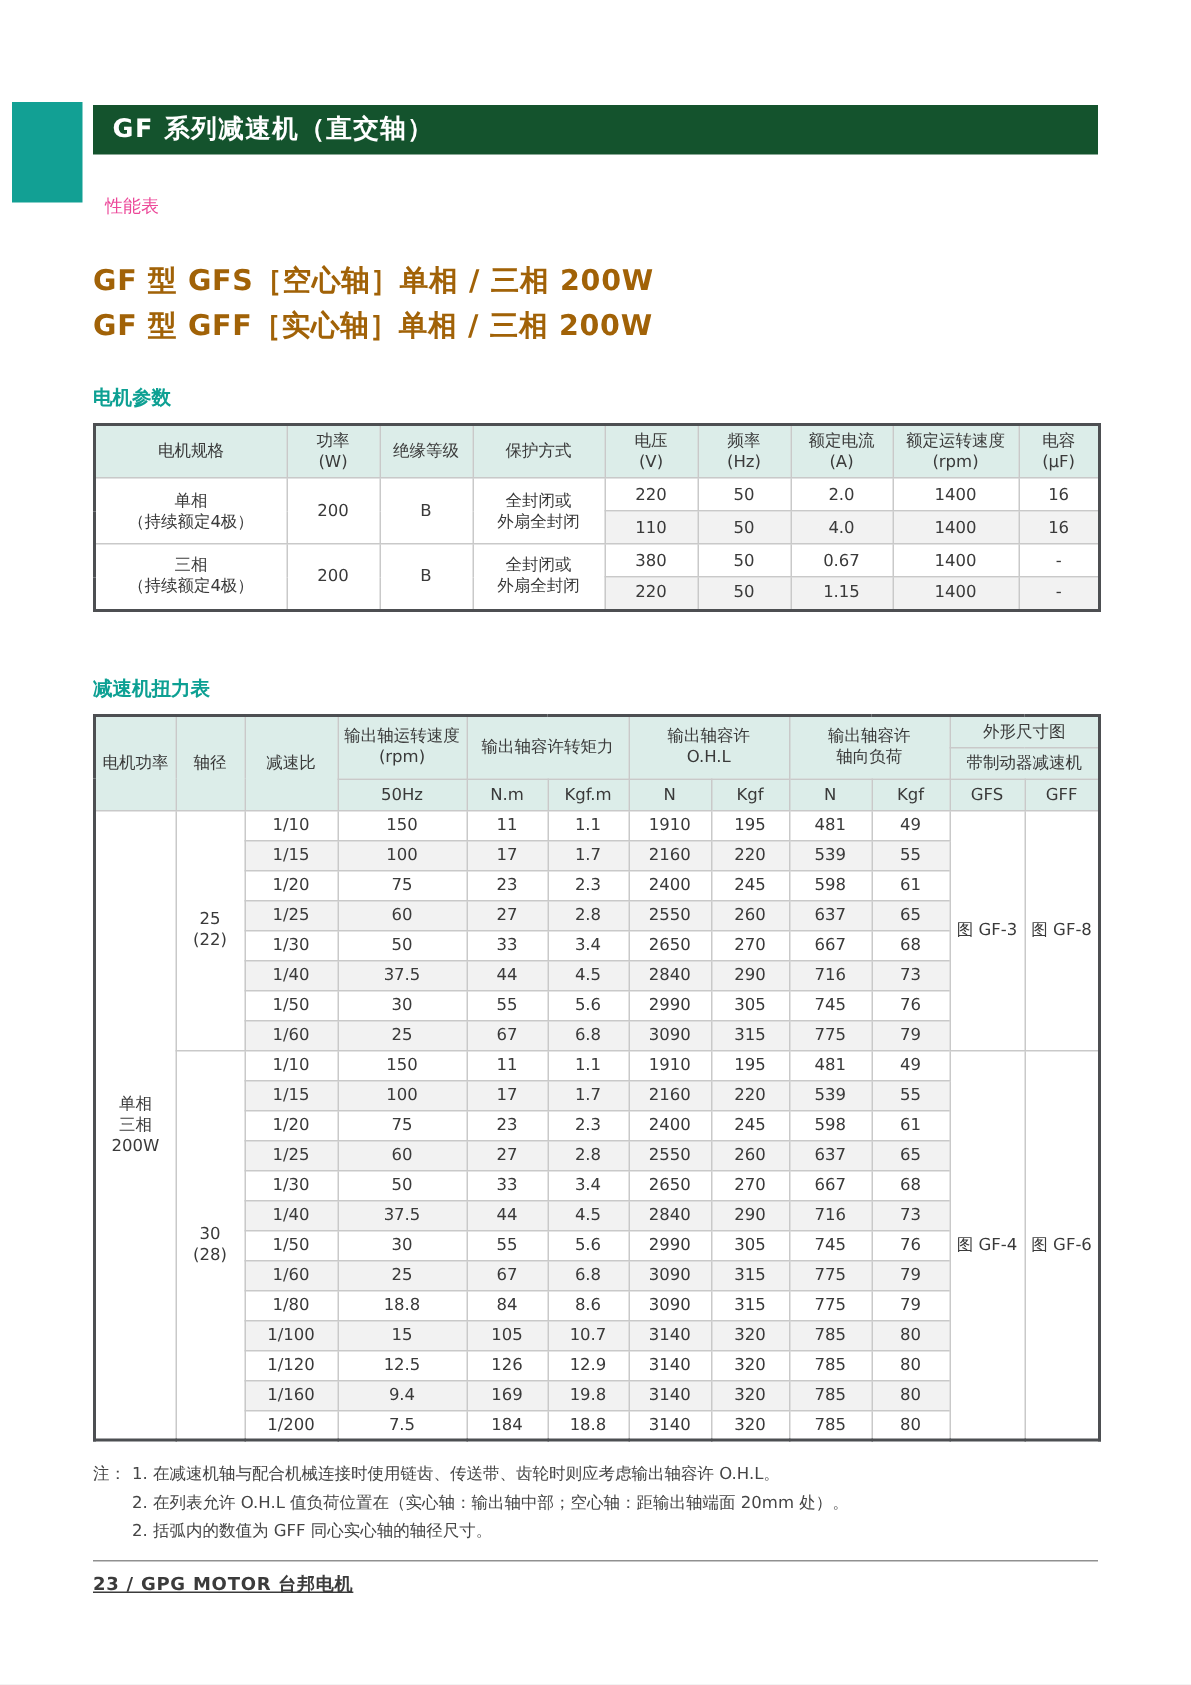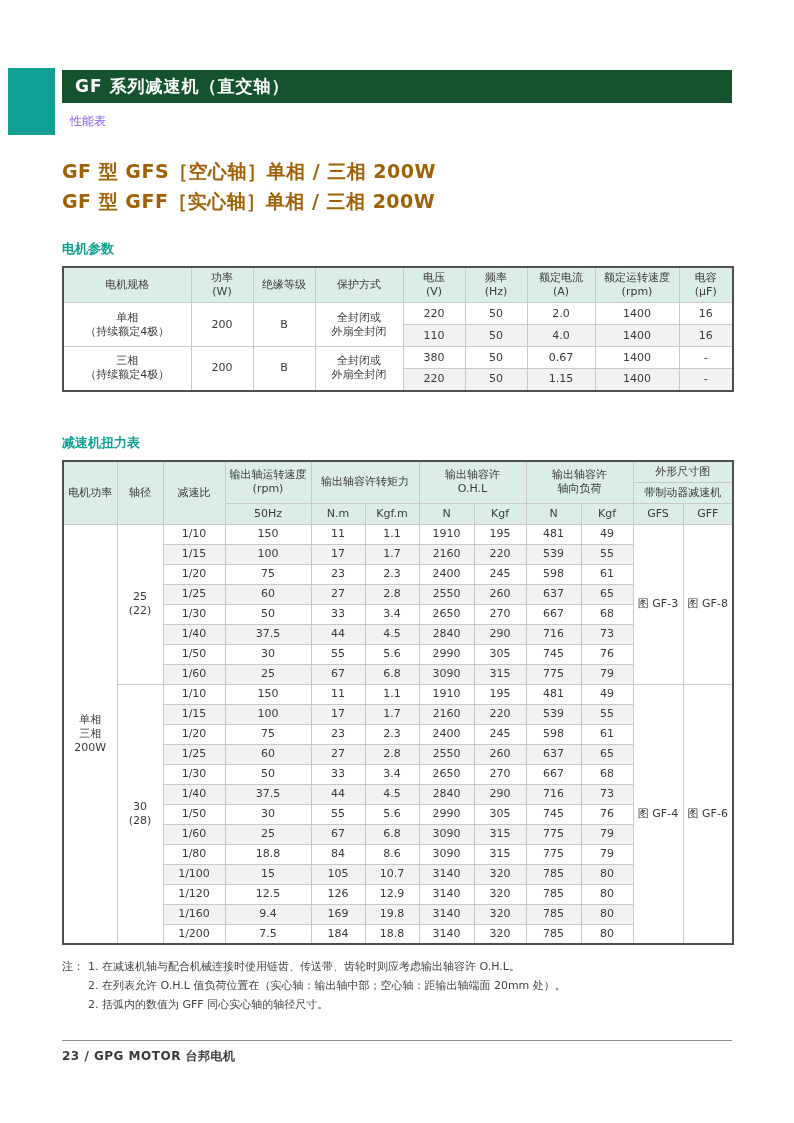--- a/index.html
+++ b/index.html
@@ -10,21 +10,21 @@
     margin:0 auto; overflow:hidden;
   }
   .accent-block { position:absolute; left:8px; top:68px; width:47px; height:67px; background:#12a094; }
   .content { position:absolute; left:62px; top:0; width:670px; }
 
   .title-bar {
     margin-top:70px; height:33px; background:#14532d; color:#ffffff;
     font-size:17px; font-weight:bold; line-height:33px; padding-left:13px;
     letter-spacing:1px;
   }
-  .subtitle { margin-top:10px; padding-left:8px; font-size:12px; color:#8b5cf6; }
+  .subtitle { margin-top:26px; padding-left:8px; font-size:12px; color:#ec4899; }
 
   .product-titles { margin-top:26px; }
   .product-title { font-size:19px; font-weight:bold; color:#a16207; line-height:30px; letter-spacing:0.5px; }
 
   .section-title { font-size:13px; font-weight:bold; color:#0da093; margin-top:24px; margin-bottom:8px; }
   .section-title.second { margin-top:42px; }
 
   table { border-collapse:collapse; table-layout:fixed; width:670px; background:#fff; }
   table, th, td { border:1px solid #c9c9c9; }
   table { border:2px solid #4d4f52; }
@@ -40,21 +40,21 @@
   #torque-table td { height:20px; padding:1px 2px; }
   tr.stripe td { background:#f2f2f2; }
   td[rowspan] { background:#fff; }
 
   .notes { margin-top:12px; font-size:11px; color:#454545; line-height:19px; display:flex; }
   .notes .prefix { width:26px; flex:none; }
   .notes .note-line { display:block; }
 
   .footer { position:absolute; left:62px; top:1040px; width:670px; }
   .footer-rule { border-top:1px solid #909090; }
-  .footer-text { margin-top:7px; font-size:12px; font-weight:bold; color:#3b3b3b; letter-spacing:0.5px; }
+  .footer-text { margin-top:7px; font-size:12px; font-weight:bold; color:#3b3b3b; letter-spacing:0.5px;text-decoration:underline; }
 </style>
 </head>
 <body>
 
 <div class="page">
   <div class="accent-block"></div>
 
   <div class="content">
     <div class="title-bar">
       <span>GF 系列减速机（直交轴）</span>

